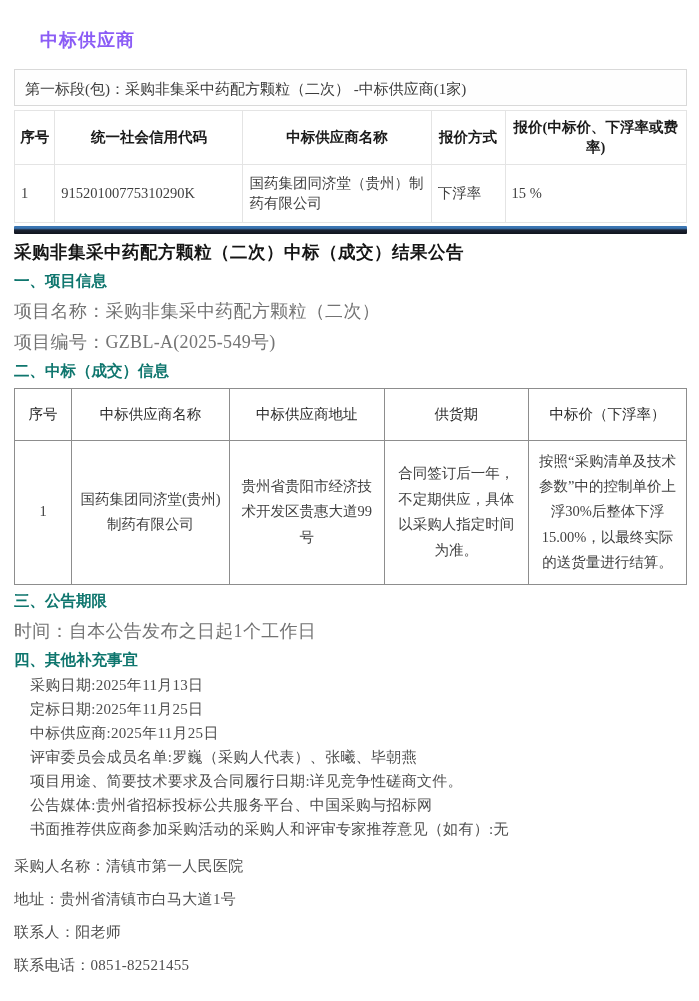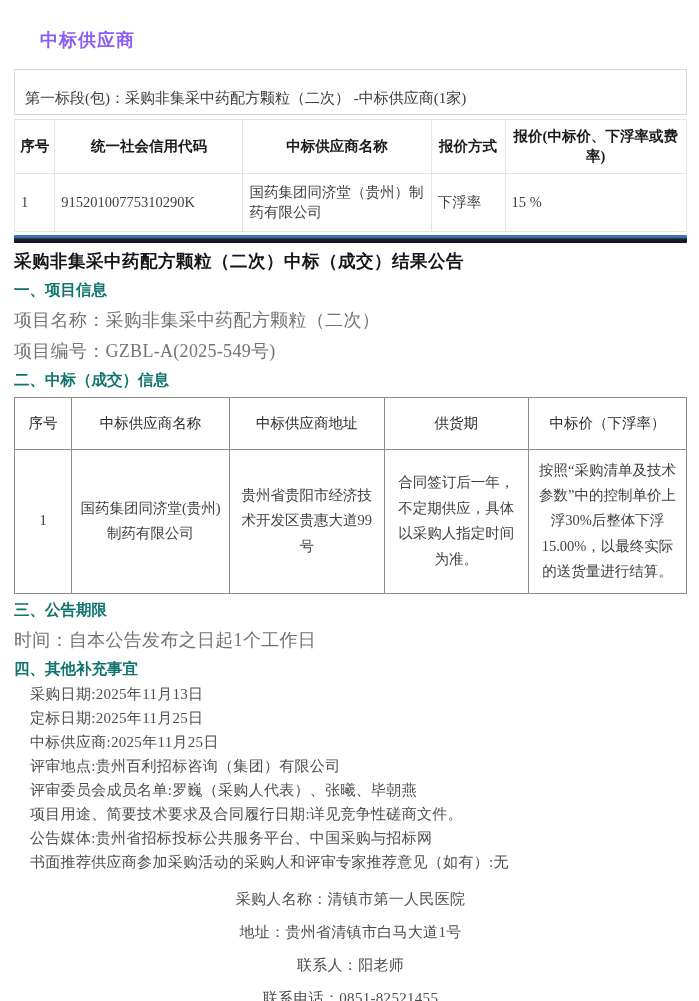--- a/index.html
+++ b/index.html
@@ -17,21 +17,21 @@
     color: #8b5cf6;
     font-size: 18px;
     font-weight: bold;
     letter-spacing: 1px;
   }
 
   .section-bar {
     margin-top: 17px;
     border: 1px solid #d9d9d9;
     background: #fefefe;
-    padding: 19px 10px 6px 10px;
+    padding: 10px 10px 6px 10px;
     font-size: 15px;
     color: #3c3c3c;
   }
 
   table.t1 {
     width: 100%;
     border-collapse: collapse;
     margin-top: 4px;
     font-size: 14.5px;
   }
@@ -96,21 +96,21 @@
   table.t2 td {
     color: #3f3f3f;
     text-align: center;
     vertical-align: middle;
     padding: 8px 7px;
     border: 1px solid #8d8d8d;
     line-height: 1.75;
   }
 
   .sec4-line { font-size: 15px; color: #4d4d4d; margin: 5px 16px; letter-spacing: 0.3px; }
-  .sec5-line { font-size: 15px; color: #4d4d4d; margin: 14px 0; letter-spacing: 0.3px; text-align: center; }
+  .sec5-line { font-size: 15px; color: #4d4d4d; margin: 14px 0; letter-spacing: 0.3px; }
   .sec5-line.gap-top { margin-top: 18px; }
 </style>
 </head>
 <body>
 
 <div class="page">
 
   <div class="top-title">中标供应商</div>
 
   <div class="section-bar">第一标段(包)：采购非集采中药配方颗粒（二次） -中标供应商(1家)</div>
@@ -181,21 +181,20 @@
     </tbody>
   </table>
 
   <div class="sec-heading">三、公告期限</div>
   <div class="body-line">时间：自本公告发布之日起1个工作日</div>
 
   <div class="sec-heading">四、其他补充事宜</div>
   <div class="sec4-line">采购日期:2025年11月13日</div>
   <div class="sec4-line">定标日期:2025年11月25日</div>
   <div class="sec4-line">中标供应商:2025年11月25日</div>
-  <div class="sec4-line">评审地点:贵州百利招标咨询（集团）有限公司</div>
   <div class="sec4-line">评审委员会成员名单:罗巍（采购人代表）、张曦、毕朝燕</div>
   <div class="sec4-line">项目用途、简要技术要求及合同履行日期:详见竞争性磋商文件。</div>
   <div class="sec4-line">公告媒体:贵州省招标投标公共服务平台、中国采购与招标网</div>
   <div class="sec4-line">书面推荐供应商参加采购活动的采购人和评审专家推荐意见（如有）:无</div>
 
   <div class="sec5-line gap-top">采购人名称：清镇市第一人民医院</div>
   <div class="sec5-line">地址：贵州省清镇市白马大道1号</div>
   <div class="sec5-line">联系人：阳老师</div>
   <div class="sec5-line">联系电话：0851-82521455</div>
 

